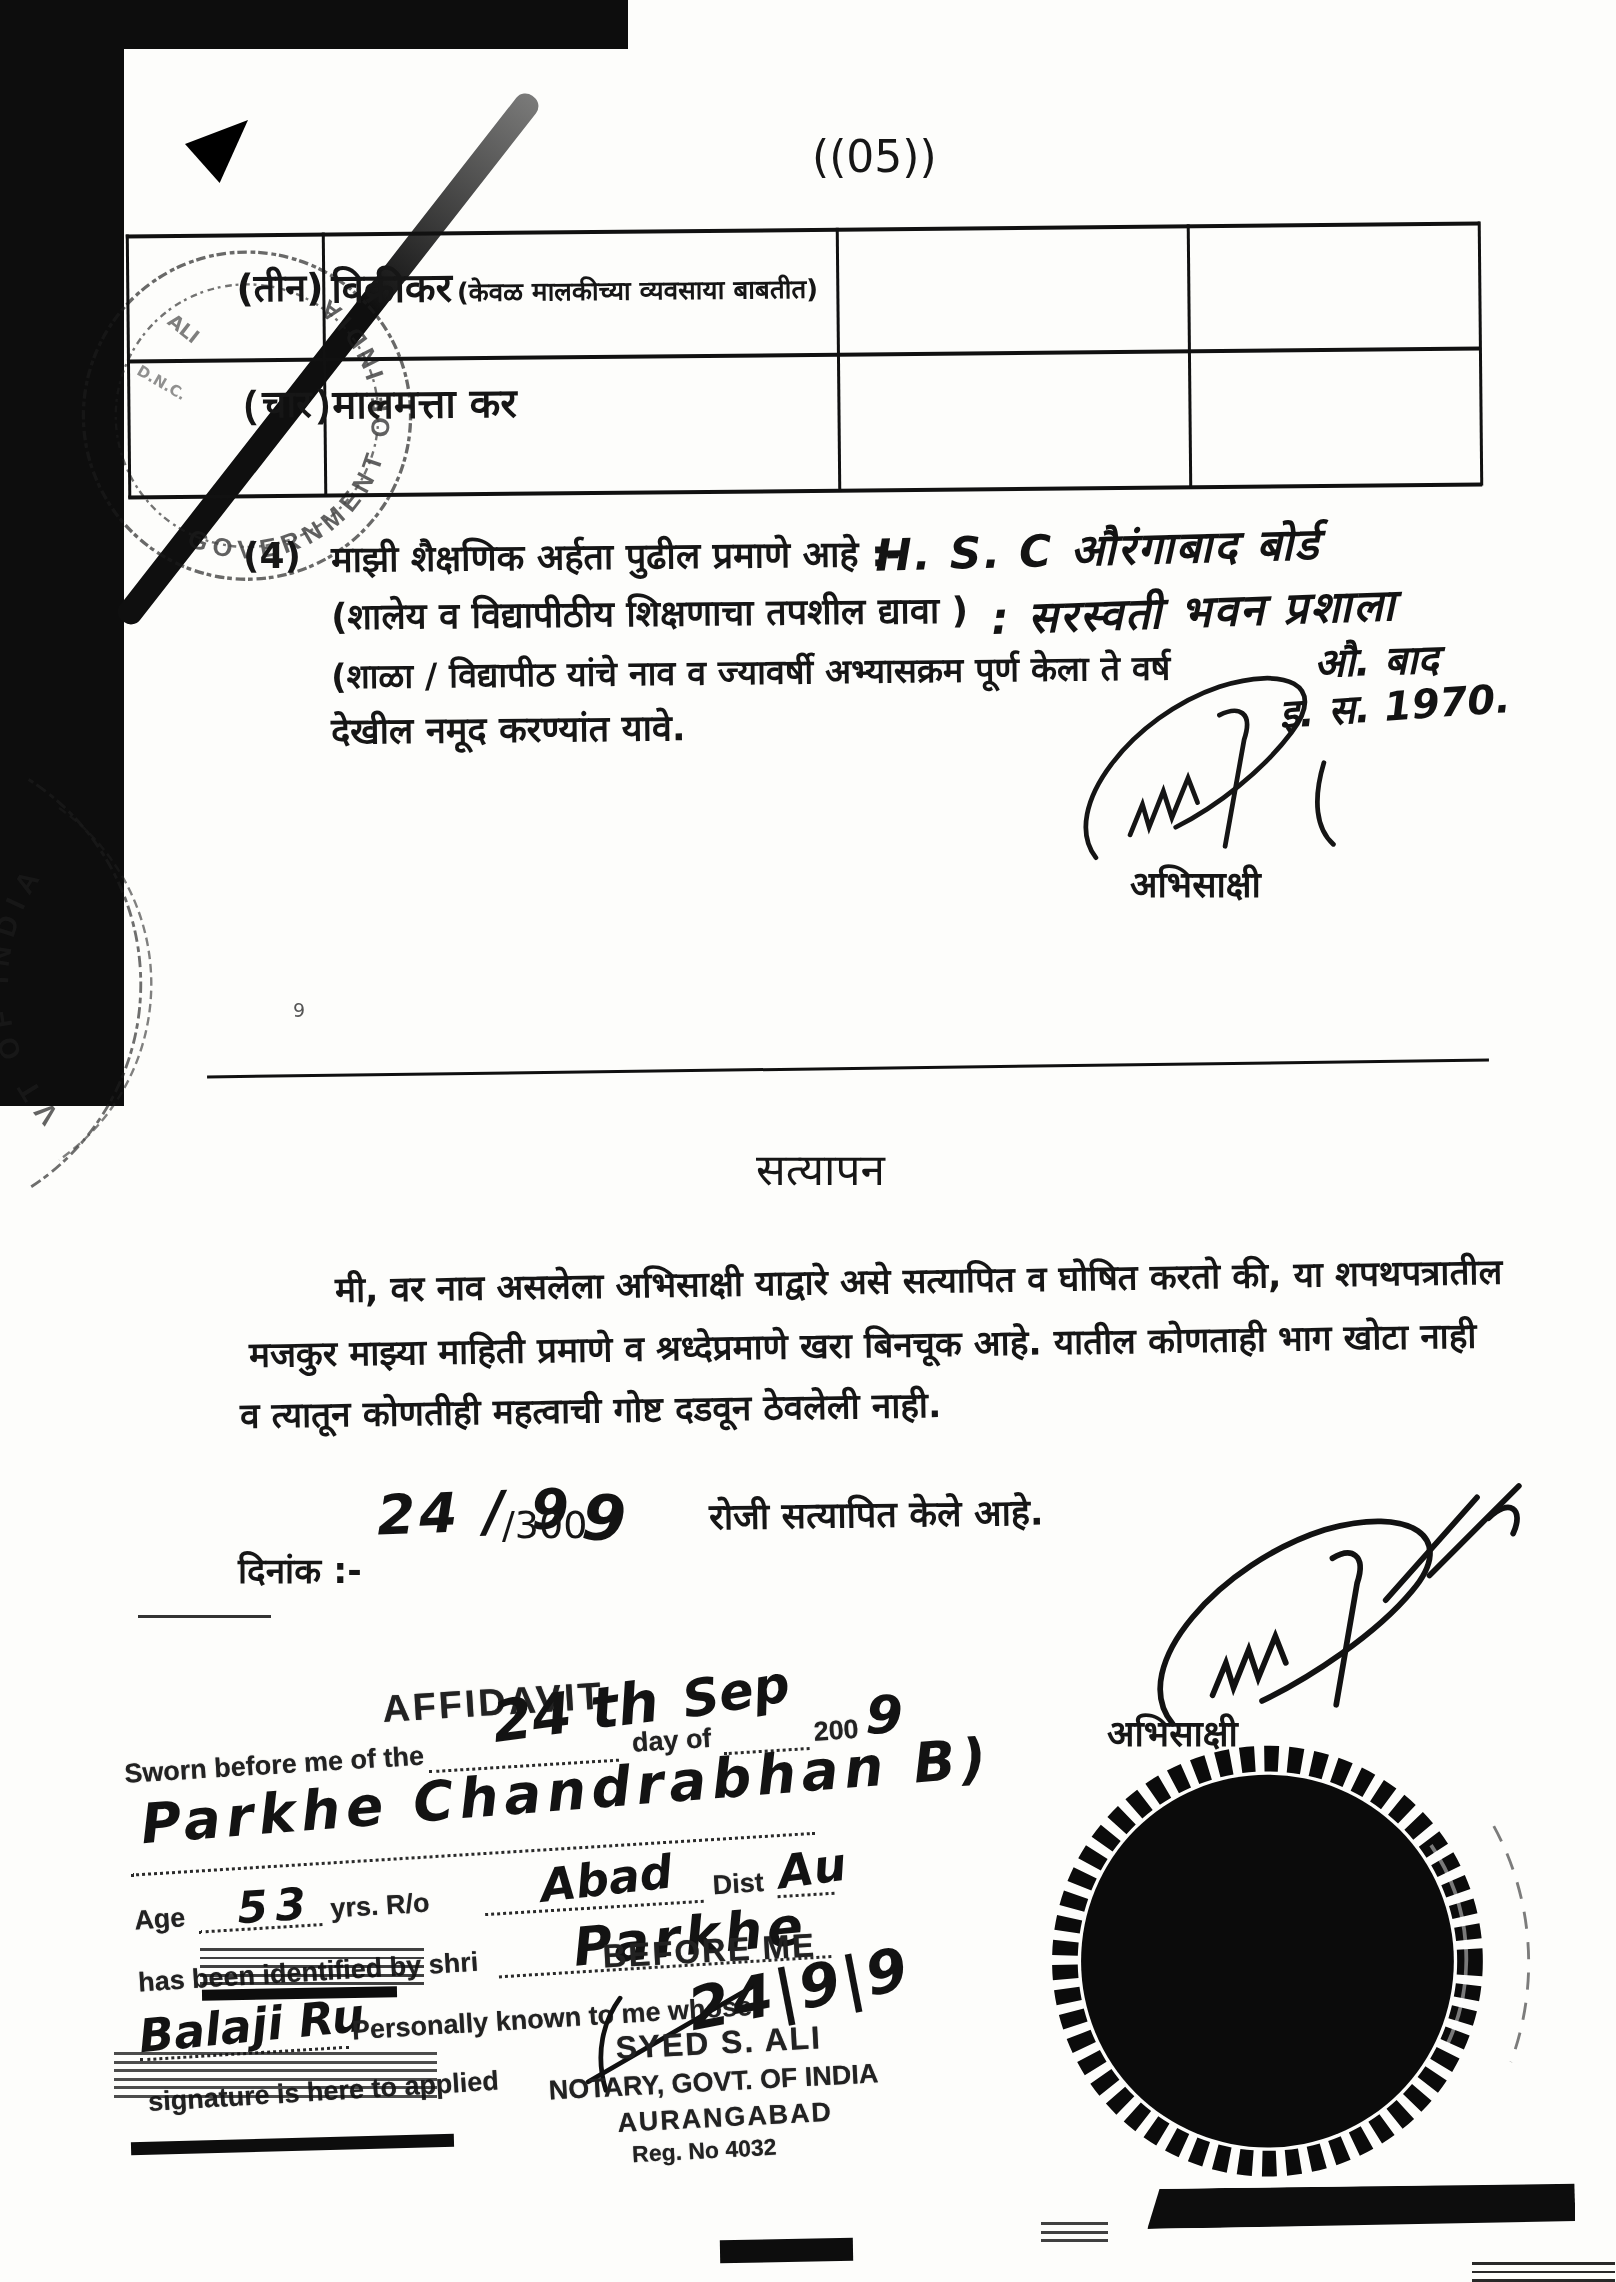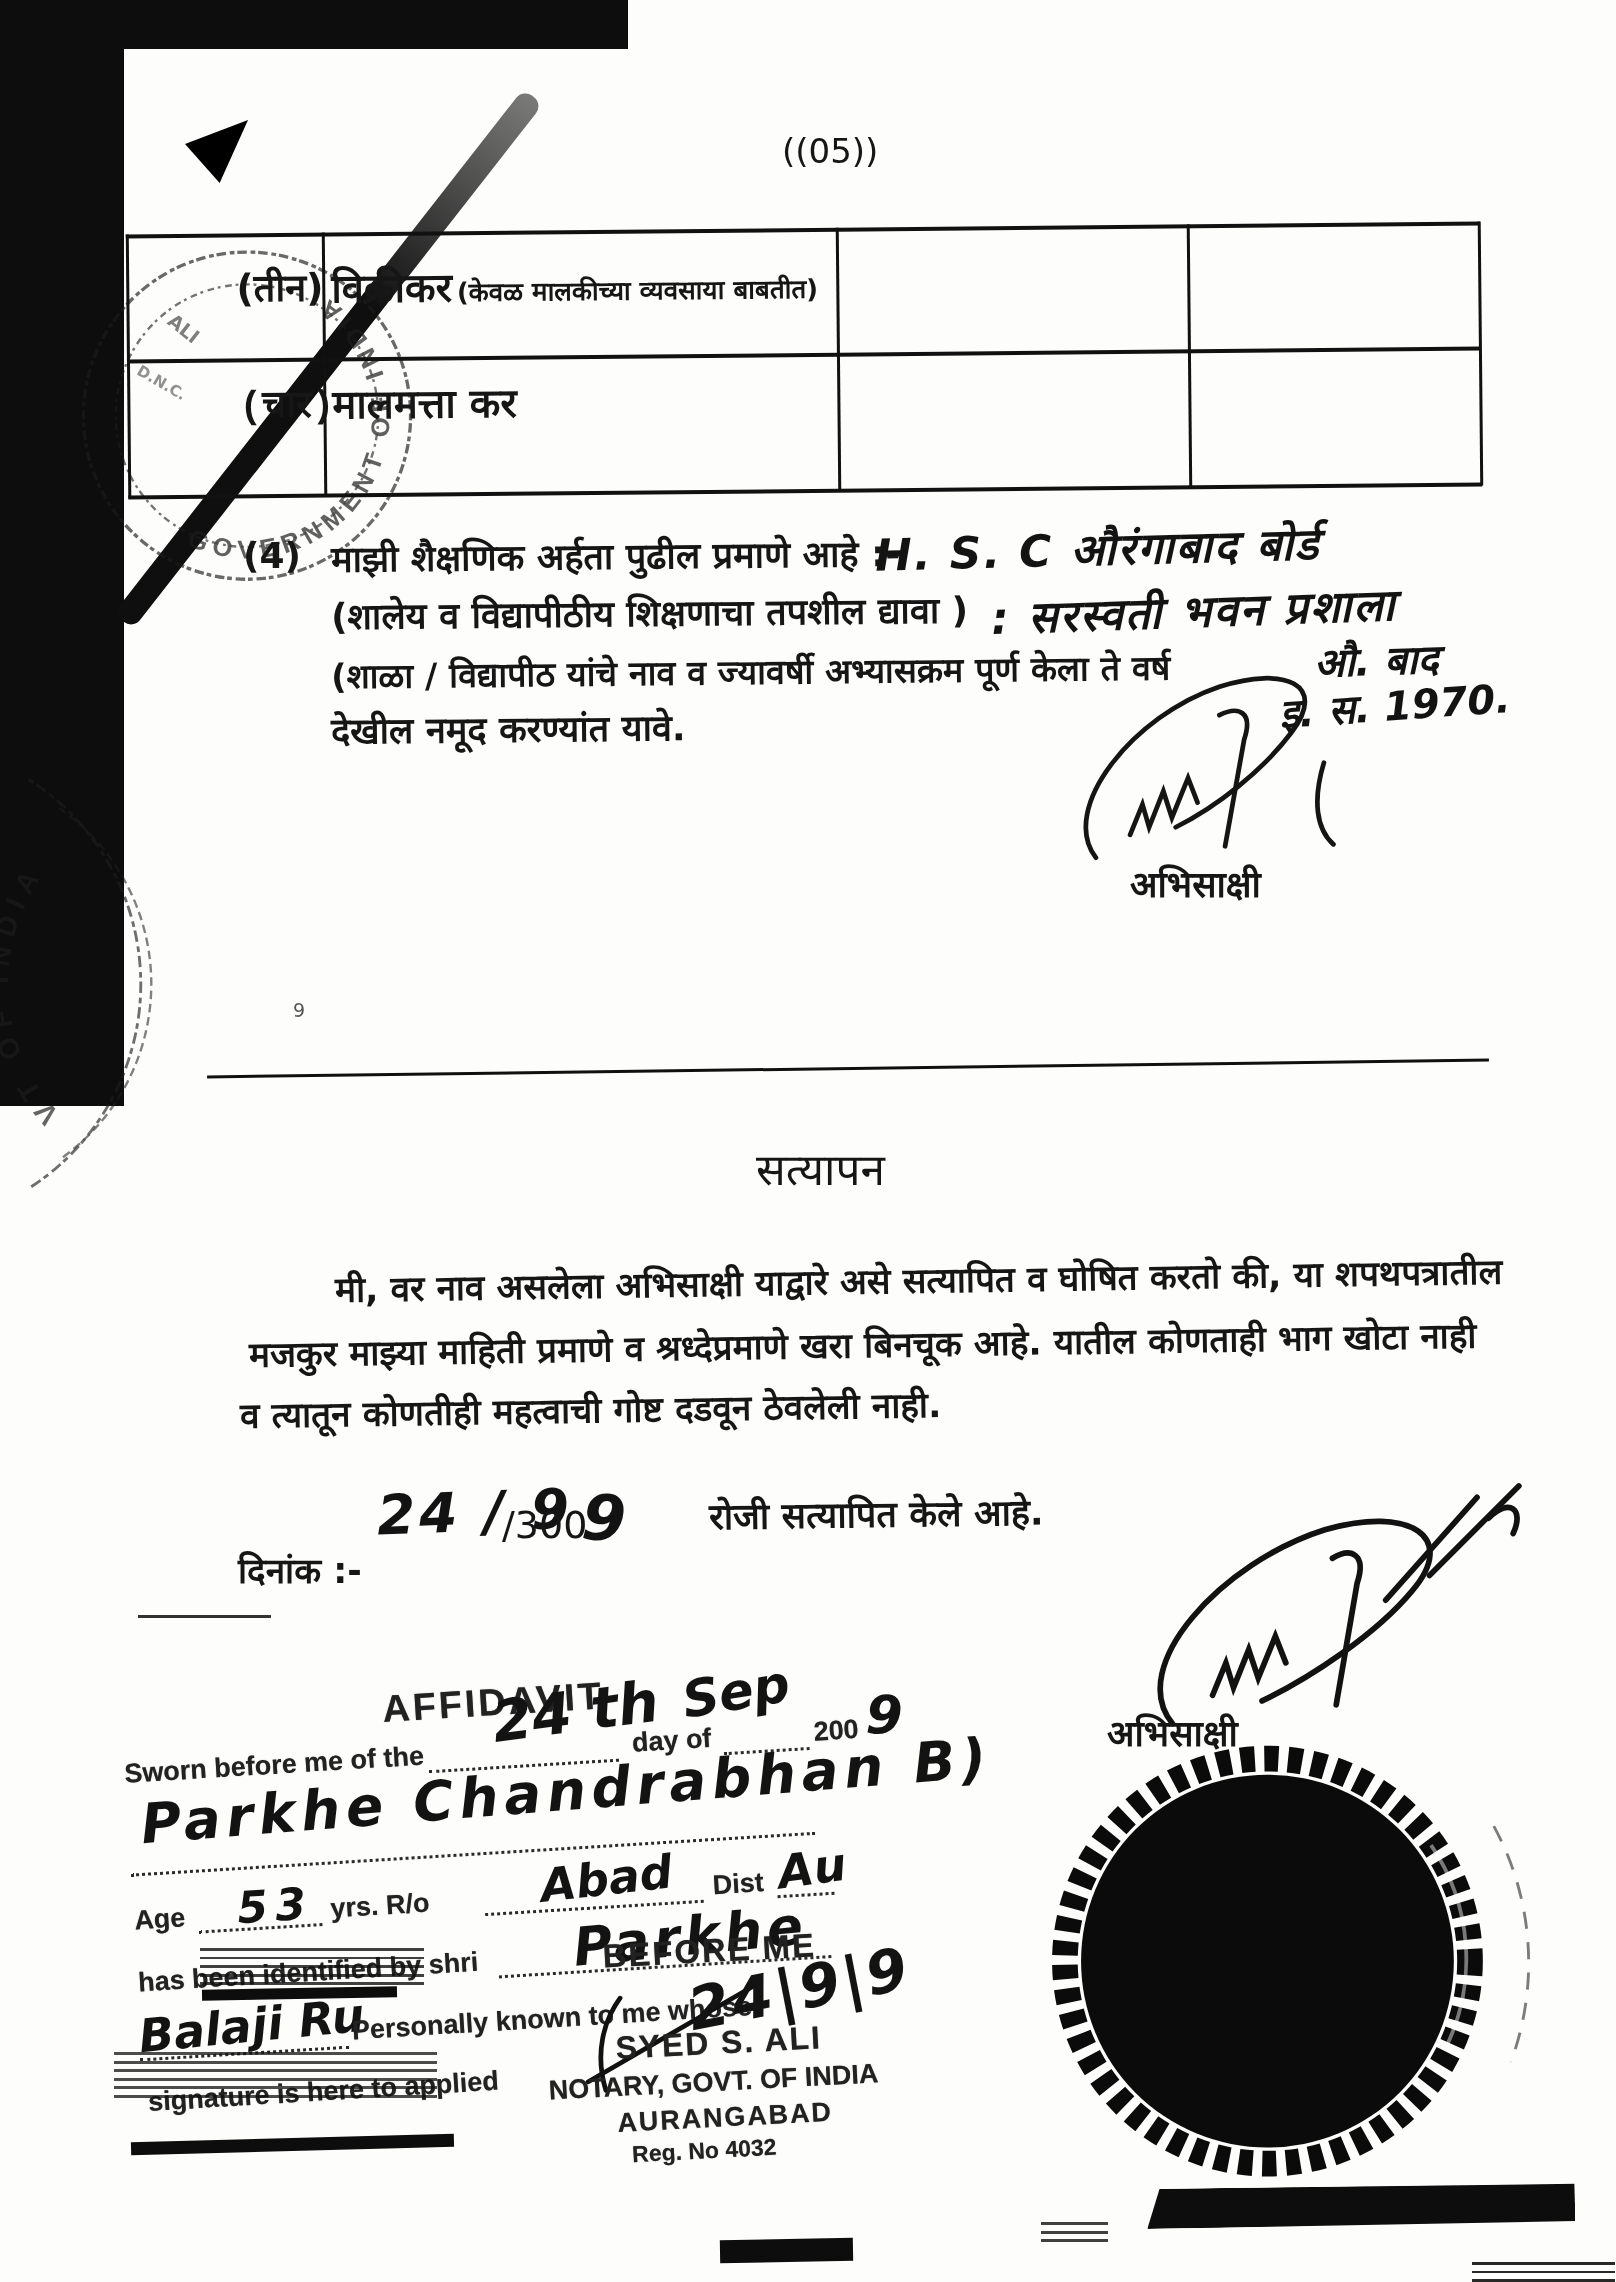--- a/index.html
+++ b/index.html
@@ -18,21 +18,21 @@
 </style>
 </head>
 <body>
 
 <div class="abs ink" style="left:0;top:0;width:628px;height:49px;clip-path:polygon(0 0,650 0,560 30,330 46,140 40,0 30);"></div>
 <div class="abs ink" style="left:0;top:17px;width:124px;height:1089px;clip-path:polygon(0 2,120 42,85 282,105 542,60 782,78 982,40 1142,0 1142);"></div>
 <div class="abs" style="left:133px;top:604px;width:666px;height:25px;transform:rotate(-52deg);transform-origin:left bottom;
             background:linear-gradient(90deg,#0f0f0f 0 60%,rgba(15,15,15,.55));border-radius:11.4px;"></div>
 <div class="abs" style="left:185px;top:120px;width:63px;height:63px;background:#000;clip-path:polygon(0 38%,100% 0,55% 100%);"></div>
 
-<div class="abs dev" style="left:782px;top:131px;font-size:34px;font-weight:500;">((05))</div>
+<div class="abs dev" style="left:812px;top:131px;font-size:44px;font-weight:500;">((05))</div>
 
 <svg style="left:52px;top:214px;" width="409" height="428" viewBox="0 0 430 450" opacity="0.82">
   <circle cx="205" cy="212" r="172" fill="none" stroke="#1c1c1c" stroke-width="3.5" stroke-dasharray="5 3 10 4" opacity=".8"></circle>
   <circle cx="205" cy="212" r="138" fill="none" stroke="#1c1c1c" stroke-width="2.5" stroke-dasharray="7 4 3 5" opacity=".75"></circle>
   <defs>
       <path id="arcTop" d="M 205,212 m -150,0 a 150,150 0 1,0 300,0 a 150,150 0 1,0 -300,0"></path>
     </defs>
   <text font-family="Liberation Sans, sans-serif" font-size="27" font-weight="bold" fill="#1d1d1d" letter-spacing="7" opacity=".85">
     <textPath href="#arcTop" startOffset="18%">GOVERNMENT OF INDIA</textPath>
   </text>

